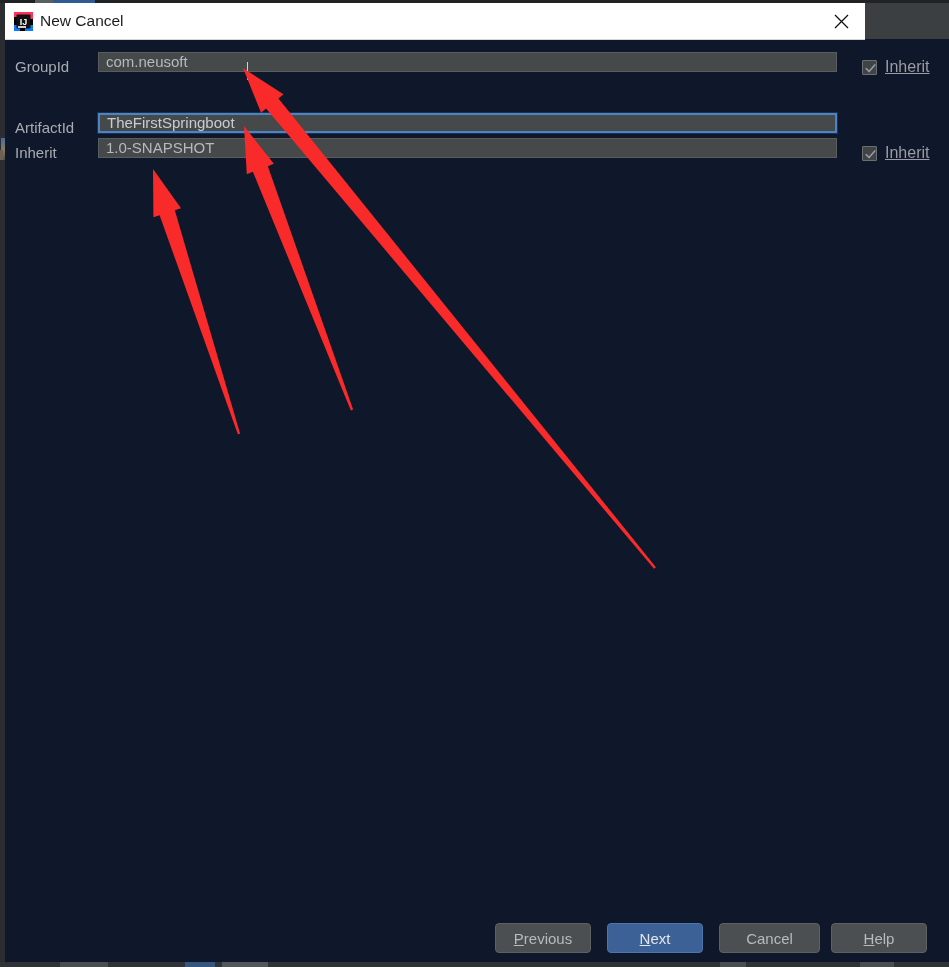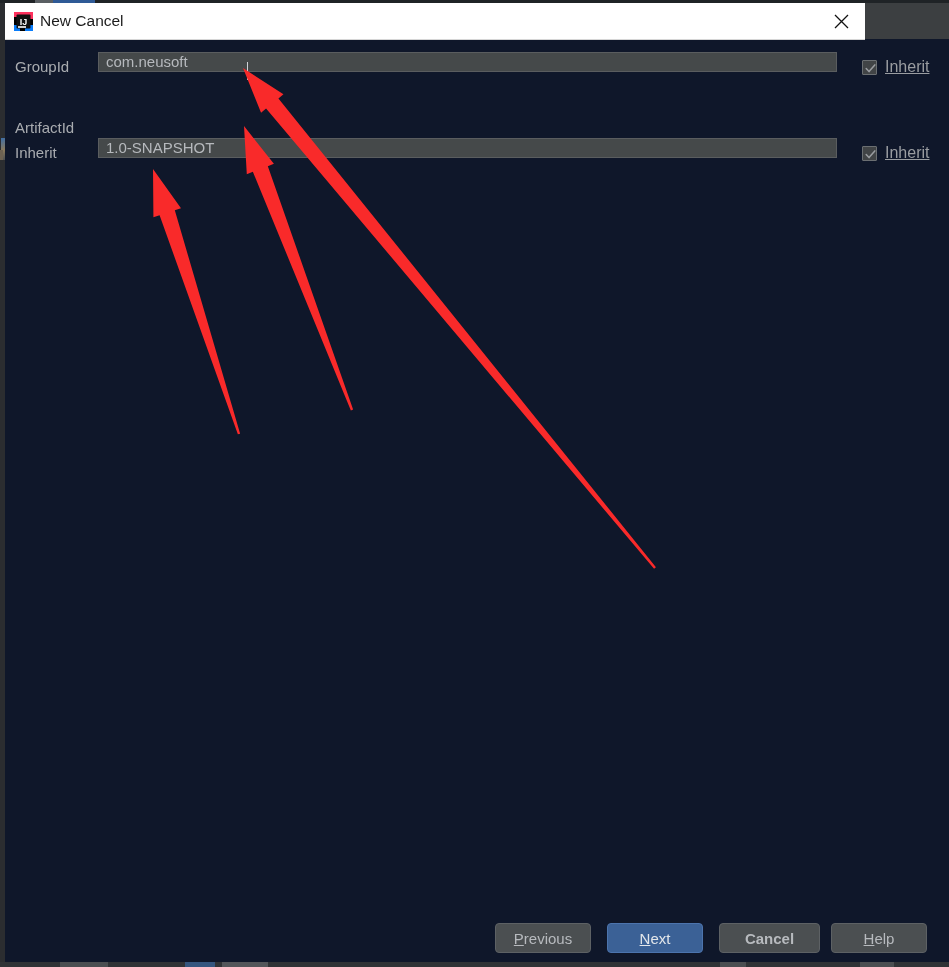--- a/index.html
+++ b/index.html
@@ -213,21 +213,21 @@
     white-space: nowrap;
   }
   .btn .mnem { text-decoration: underline; }
   .btn-previous { left: 490px; width: 96px; }
   .btn-next {
     left: 602px; width: 96px;
     background: #3b6196;
     border: 1px solid #4c74ad;
     color: #e2e6ea;
   }
-  .btn-cancel { left: 714px; width: 101px; font-weight: bold; }
+  .btn-cancel { left: 714px; width: 101px; }
   .btn-help   { left: 826px; width: 96px; }
 
   
   .watermark {
     position: absolute;
     left: 655px;
     top: 928px;
     font-size: 18.5px;
     color: #d9dcdf;
     opacity: 0.92;
@@ -314,20 +314,21 @@
           <svg width="13" height="13" viewBox="0 0 13 13">
             <path d="M2.2 6.6 L5 9.6 L10.8 2.9" stroke="#9a9da1" stroke-width="1.5" fill="none" stroke-linecap="round" stroke-linejoin="round"></path>
           </svg>
         </span>
         <span class="inherit-label">Inherit</span>
       </div>
     </div>
 
     <div class="form-row row-artifact">
       <span class="field-label">ArtifactId</span>
+      <input class="text-field focused" type="text" readonly="" value="TheFirstSpringboot" style="">
     </div>
 
     <div class="form-row row-version">
       <span class="field-label">Inherit</span>
       <input class="text-field" type="text" readonly="" value="1.0-SNAPSHOT" style="">
       <div class="inherit-box">
         <span class="checkbox">
           <svg width="13" height="13" viewBox="0 0 13 13">
             <path d="M2.2 6.6 L5 9.6 L10.8 2.9" stroke="#9a9da1" stroke-width="1.5" fill="none" stroke-linecap="round" stroke-linejoin="round"></path>
           </svg>

